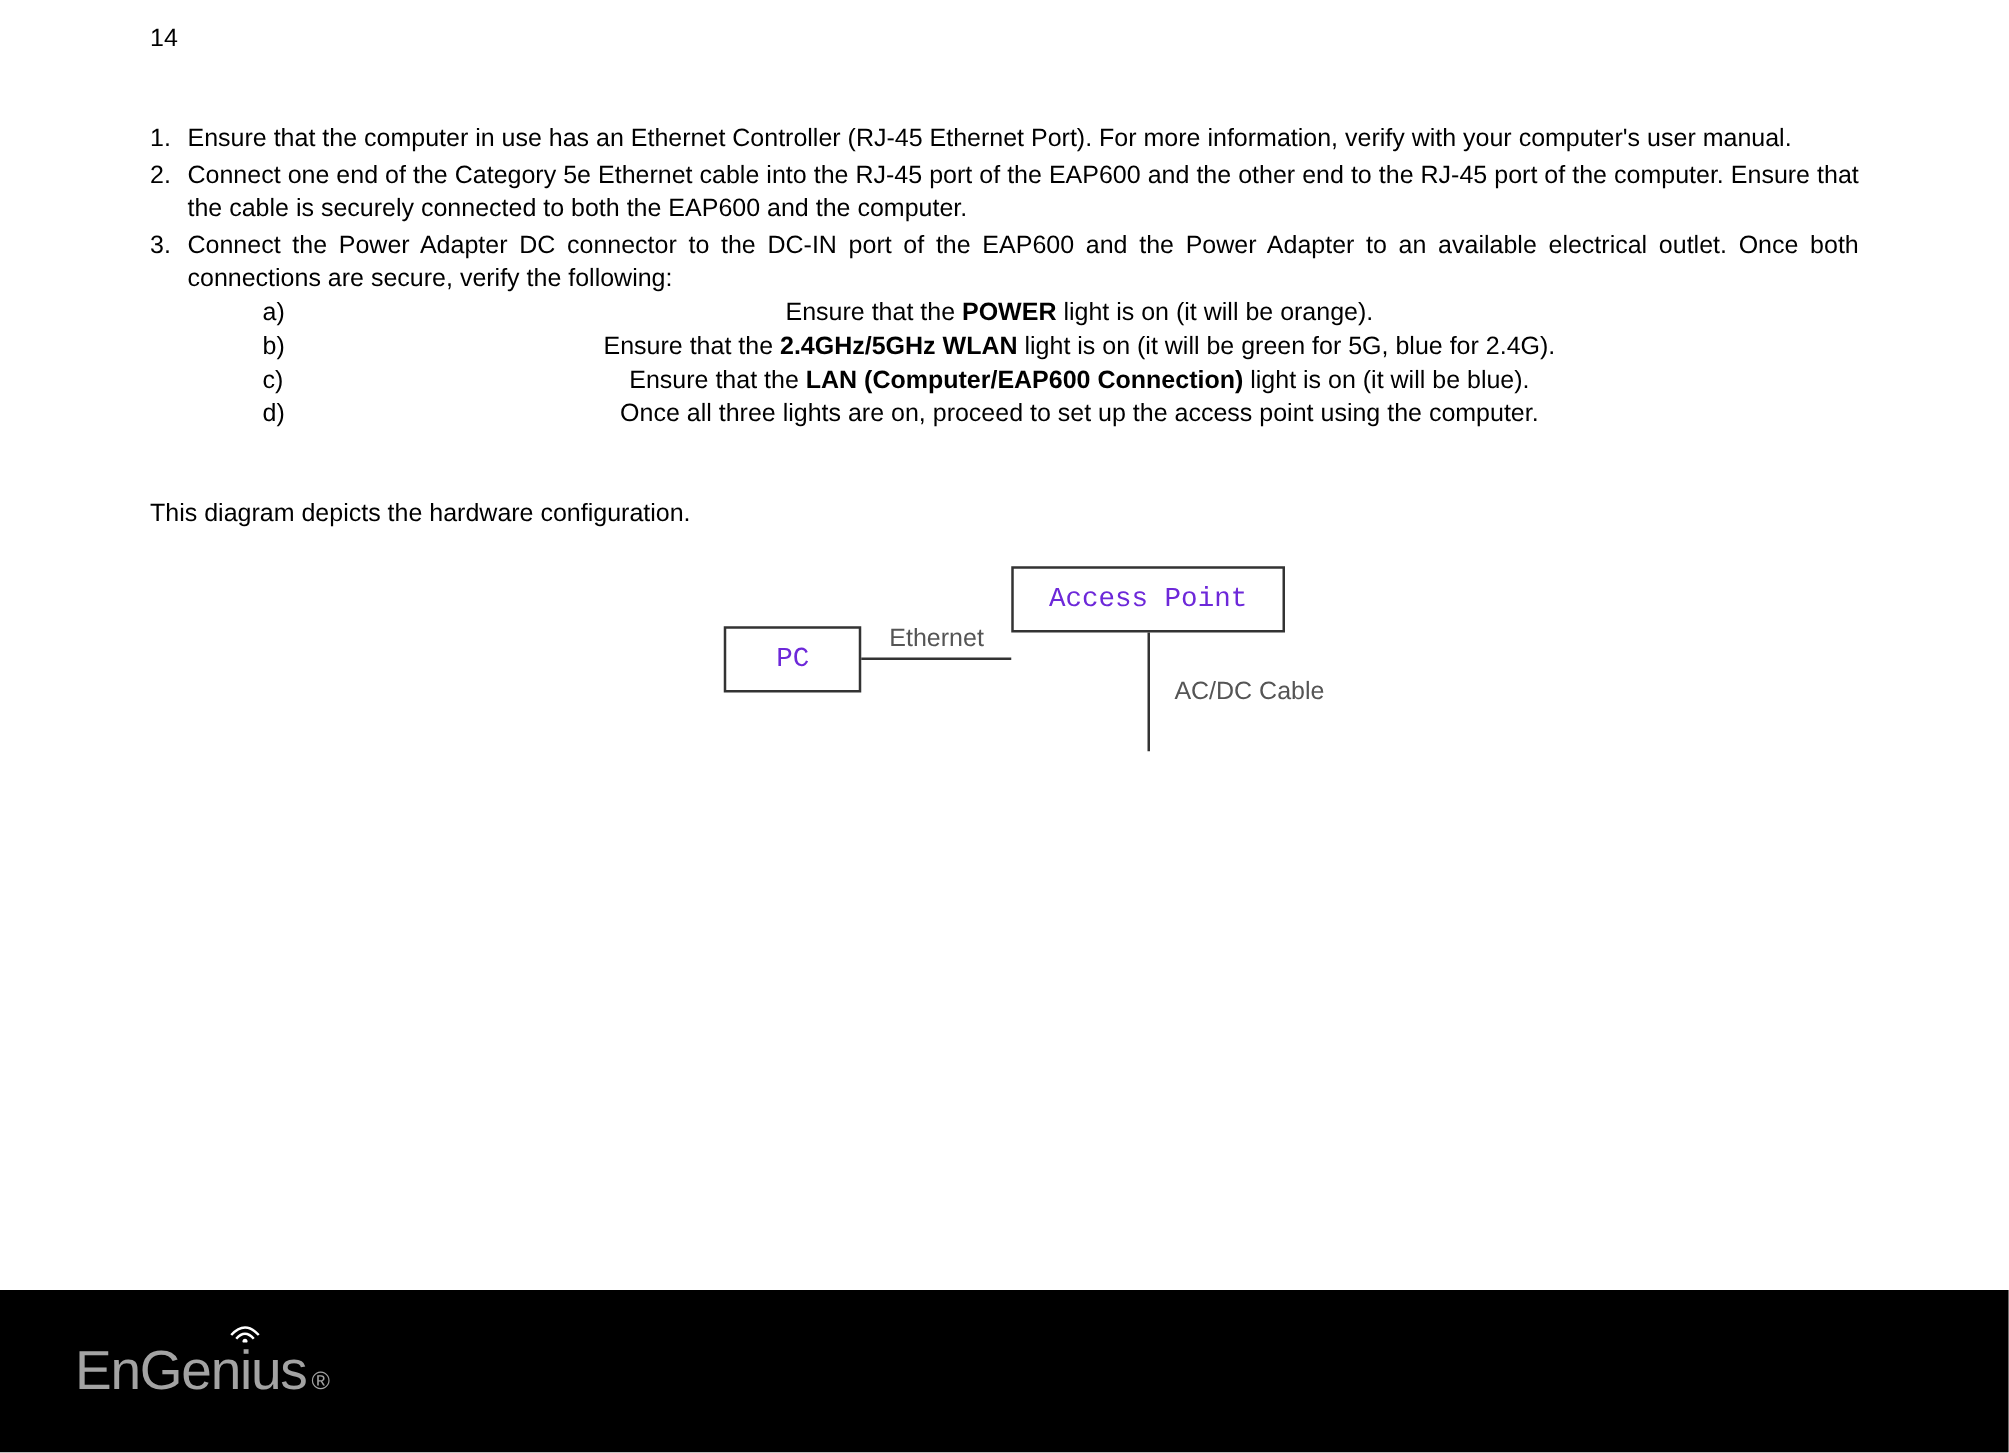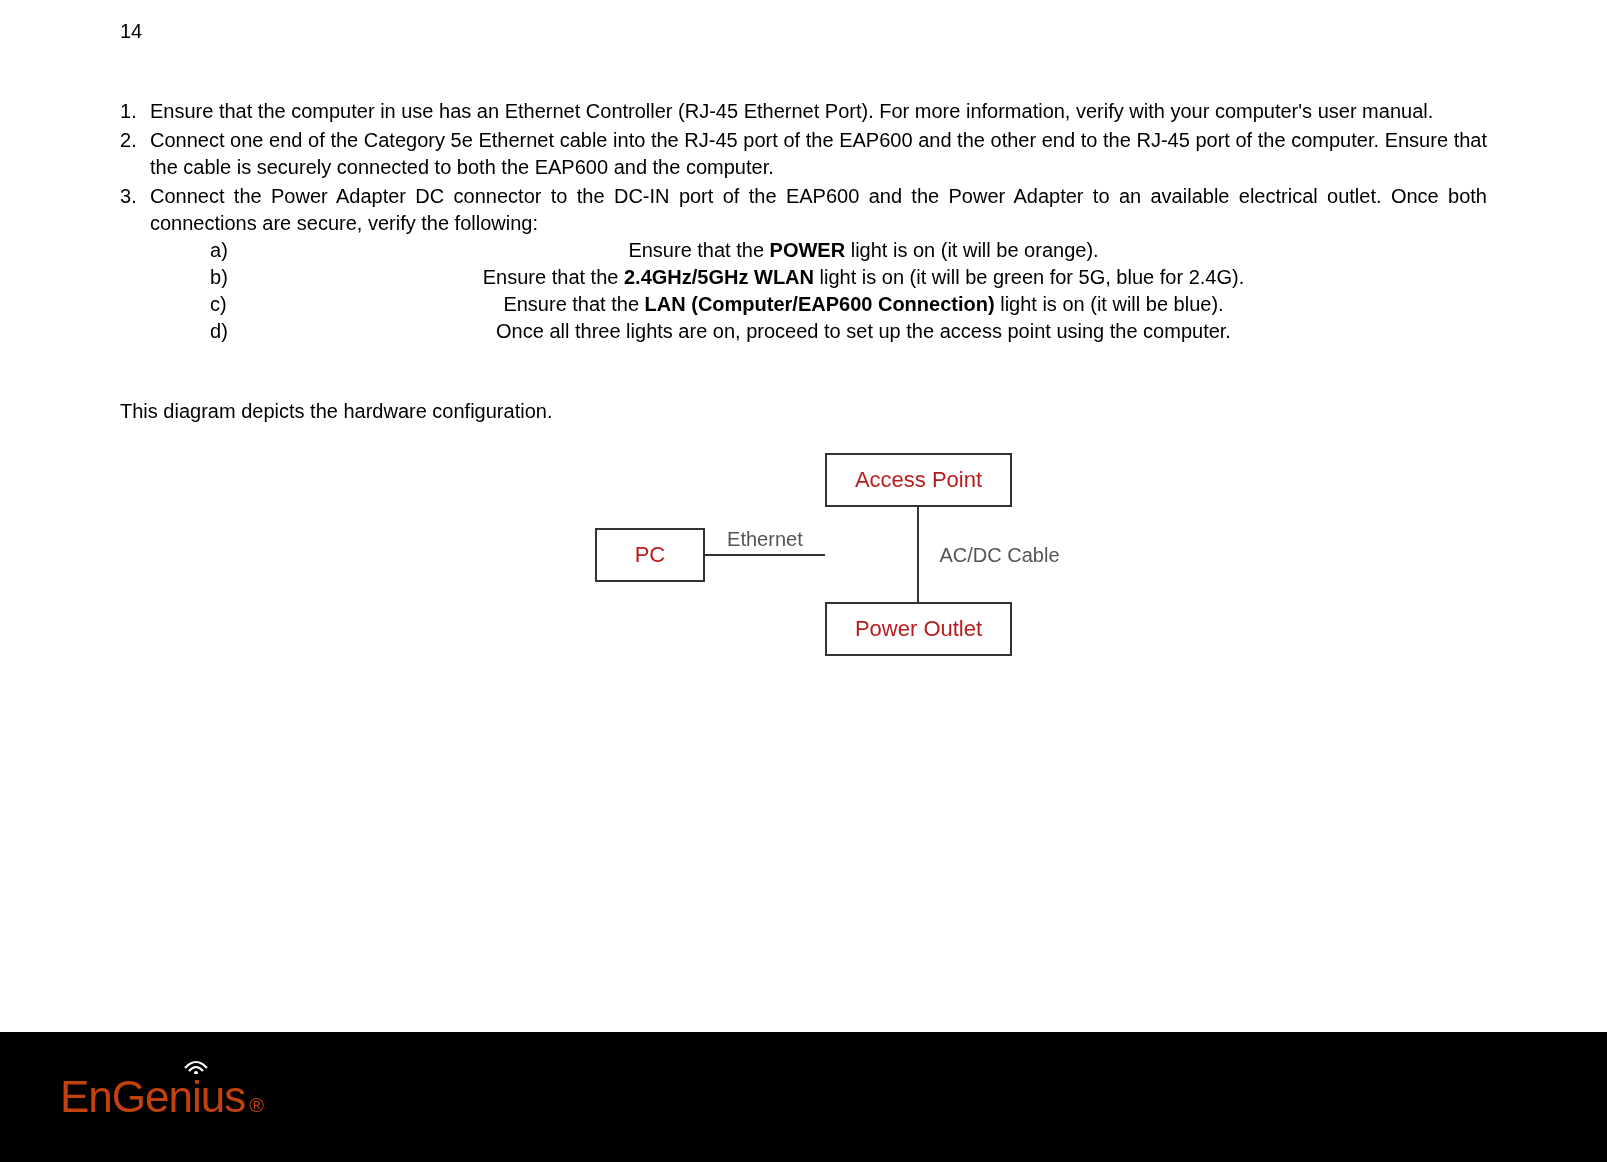--- a/index.html
+++ b/index.html
@@ -80,24 +80,25 @@
       justify-content: center;
       margin-bottom: 40px;
     }
     .diagram {
       font-family: 'Segoe UI', Arial, sans-serif;
     }
     .box {
       border: 2px solid #333;
       padding: 12px 28px;
       font-size: 22px;
-      color: #b91c1c;
+      color: #6d28d9;
       background: #fff;
       display: inline-block;
       text-align: center;
+      font-family: Liberation Mono, monospace;
     }
     .box-pc {
       min-width: 110px;
     }
     .box-ap {
       min-width: 170px;
     }
     .box-power {
       min-width: 180px;
     }
@@ -149,21 +150,21 @@
       bottom: 0;
       left: 0;
       right: 0;
       height: 130px;
       background: #000;
       display: flex;
       align-items: center;
       padding-left: 60px;
     }
     .logo {
-      color: #c2410c;
+      color: #a3a3a3;
       font-size: 44px;
       font-weight: normal;
       position: relative;
       display: flex;
       align-items: baseline;
       letter-spacing: -1px;
     }
     .logo-en {
       font-weight: normal;
     }
@@ -218,21 +219,20 @@
       <div class="top-row">
         <div class="box box-pc">PC</div>
         <div class="connector-h">
           <span class="connector-label-h">Ethernet</span>
         </div>
         <div style="display:flex;flex-direction:column;align-items:center;">
           <div class="box box-ap">Access Point</div>
           <div class="connector-v">
             <span class="connector-label-v">AC/DC Cable</span>
           </div>
-          <div class="box box-power">Power Outlet</div>
         </div>
       </div>
     </div>
   </div>
 
 </div>
 
 <div class="footer">
   <div class="logo">
     <span class="logo-en">EnGen</span>

